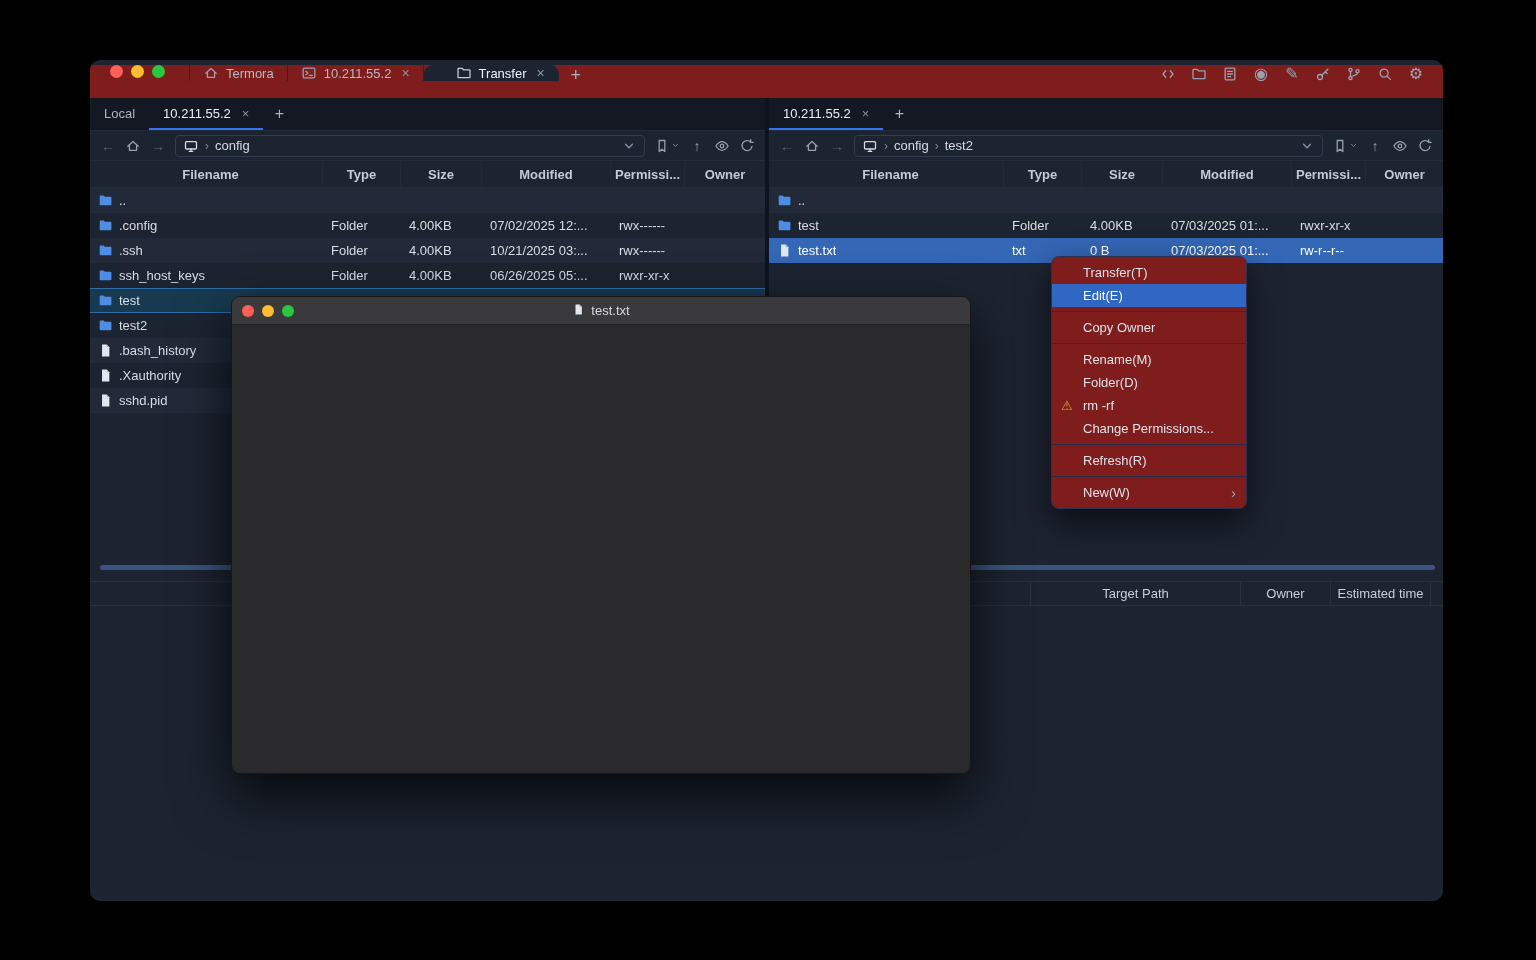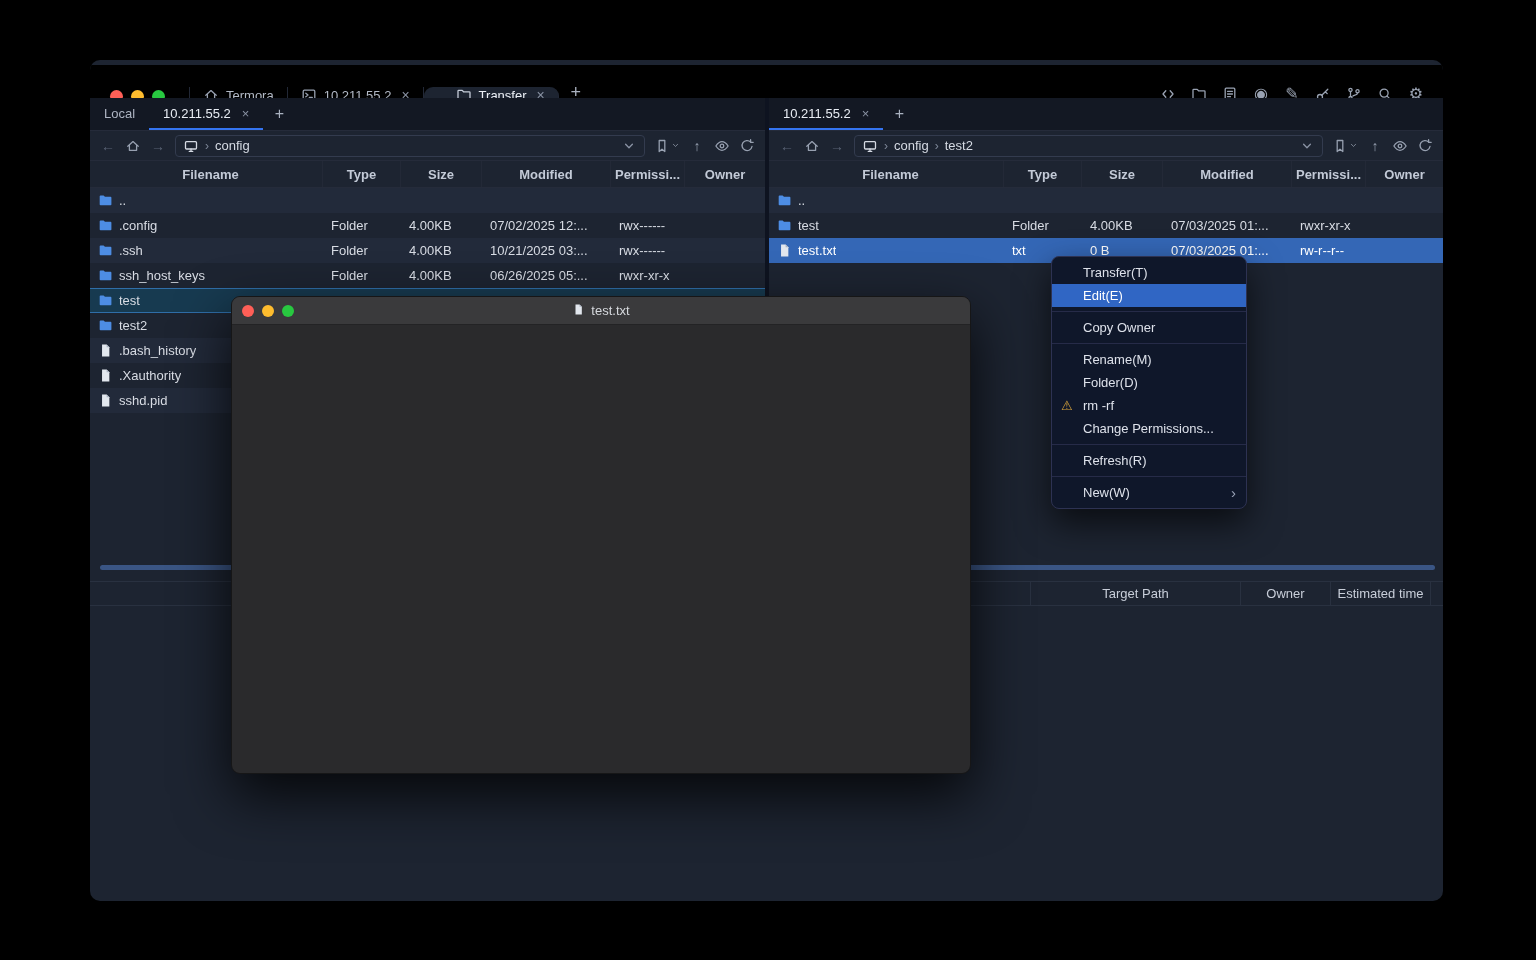--- a/index.html
+++ b/index.html
@@ -4,21 +4,21 @@
 <style>
   *{margin:0;padding:0;box-sizing:border-box;}
   html,body{background:#000;}
   body{font-family:"Liberation Sans",sans-serif;}
   .stage{position:relative;width:1536px;height:960px;background:#000;overflow:hidden;}
 
   
   .app-window{position:absolute;left:90px;top:60px;width:1353px;height:841px;background:#1d2431;
     border-radius:10px;box-shadow:0 25px 70px rgba(0,0,0,.85);overflow:hidden;}
 
-  .titlebar{position:absolute;top:5px;left:0;right:0;height:38px;background:#000000;display:flex;align-items:flex-end;}
+  .titlebar{position:absolute;top:5px;left:0;right:0;height:38px;background:#7f1d1d;display:flex;align-items:flex-start;}
   .traffic{display:flex;align-items:center;gap:8px;padding:0 24px 0 20px;}
   .tl-dot{width:13px;height:13px;border-radius:50%;display:inline-block;}
   .tl-red{background:#ff5f57}.tl-yellow{background:#febc2e}.tl-green{background:#28c840}
   .main-tabs{display:flex;align-items:stretch;}
   .main-tab{display:flex;align-items:center;gap:7px;padding:0 13px;color:#b3bac7;font-size:13px;
     border-right:1px solid #222836;cursor:default;}
   .main-tab:first-child{border-left:1px solid #222836;}
   .main-tab.active{background:#1d2431;color:#ecf0f6;border-radius:9px 9px 0 0;padding-left:32px;}
   .main-tab .icon{color:#98a1b1}
   .main-tab.active .icon{color:#c6cdd9}
@@ -82,21 +82,21 @@
   .ed-titlebar{height:28px;background:#3a3a3c;border-bottom:1px solid #232325;display:flex;align-items:center;position:relative;}
   .ed-traffic{display:flex;gap:8px;padding-left:10px;z-index:2;}
   .ed-dot{width:12px;height:12px;border-radius:50%;display:inline-block;}
   .ed-title{position:absolute;left:0;right:0;display:flex;align-items:center;justify-content:center;gap:6px;
     color:#d5d8dd;font-size:13px;}
   .ed-title .icon{width:13px;height:13px;}
   .ed-body{padding:5px 6px;font-family:"DejaVu Sans Mono",monospace;font-size:13px;color:#edf0f2;}
   .caret{display:inline-block;width:2px;height:15px;background:#d6d9dd;margin-left:1px;vertical-align:text-bottom;}
 
   
-  .context-menu{position:absolute;left:1051px;top:256px;width:196px;background:#0f172a;border:1px solid #2d3252;
+  .context-menu{position:absolute;left:1051px;top:256px;width:196px;background:#7f1d1d;border:1px solid #2d3252;
     border-radius:8px;padding:4px 0;box-shadow:0 14px 34px rgba(0,0,0,.65);z-index:30;font-size:13px;color:#dde1ea;}
   .menu-item{height:23px;display:flex;align-items:center;padding:0 10px 0 31px;position:relative;white-space:nowrap;}
   .menu-item .mi-icon{position:absolute;left:9px;font-size:13px;color:#d9a43b;}
   .menu-item.highlight{background:#3066c4;color:#fff;}
   .mi-sub{margin-left:auto;color:#9aa3b8;font-size:15px;line-height:1;}
   .menu-sep{height:1px;background:#262b48;margin:4px 0;}
 </style>
 </head>
 <body>
 

